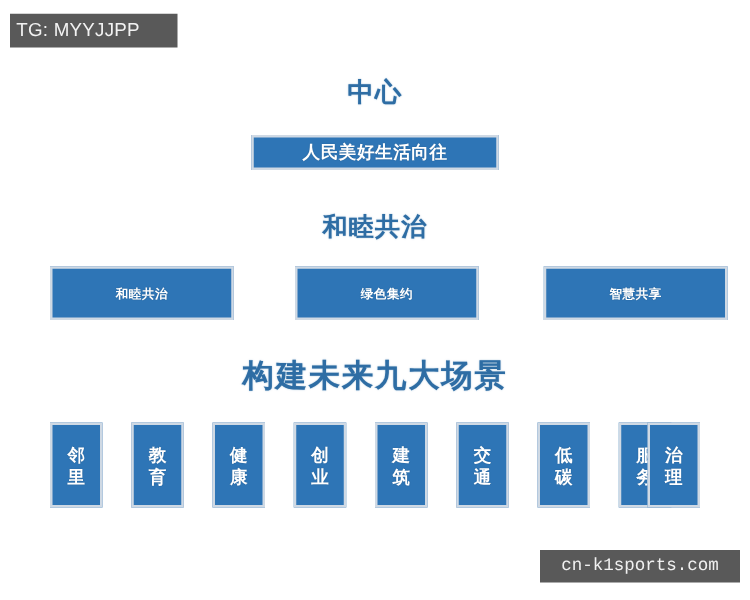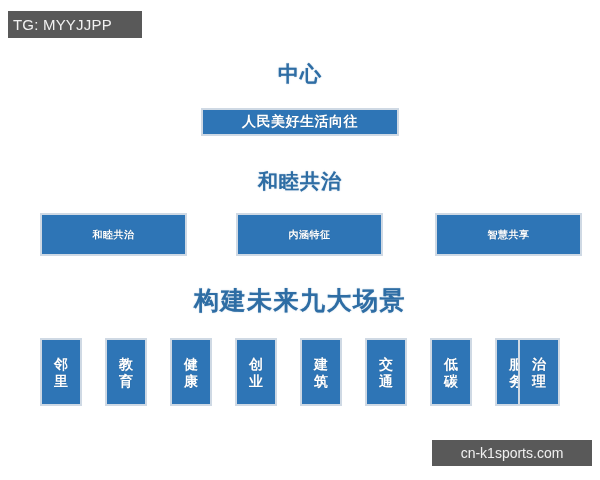--- a/index.html
+++ b/index.html
@@ -41,20 +41,21 @@
     top: 440px;
     width: 160px;
     height: 26px;
     background: #595959;
     color: #f0f0f0;
     font-size: 14px;
     display: flex;
     align-items: center;
     justify-content: center;
     box-sizing: border-box;
+    font-family: Liberation Mono, monospace;
   }
 
   
   .heading {
     position: absolute;
     width: 100%;
     left: 0;
     text-align: center;
     color: #2e6da4;
     font-weight: bold;
@@ -138,21 +139,21 @@
   <span>人民美好生活向往</span>
 </div>
 
 <div class="heading heading-feature">和睦共治</div>
 
 <div class="feature-row">
   <div class="blue-box">
     <span>和睦共治</span>
   </div>
   <div class="blue-box">
-    <span>内涵特征</span>
+    <span>绿色集约</span>
   </div>
   <div class="blue-box">
     <span>智慧共享</span>
   </div>
 </div>
 
 <div class="heading heading-scenes">构建未来九大场景</div>
 
 <div class="scene-row">
   <div class="blue-box scene-box">

